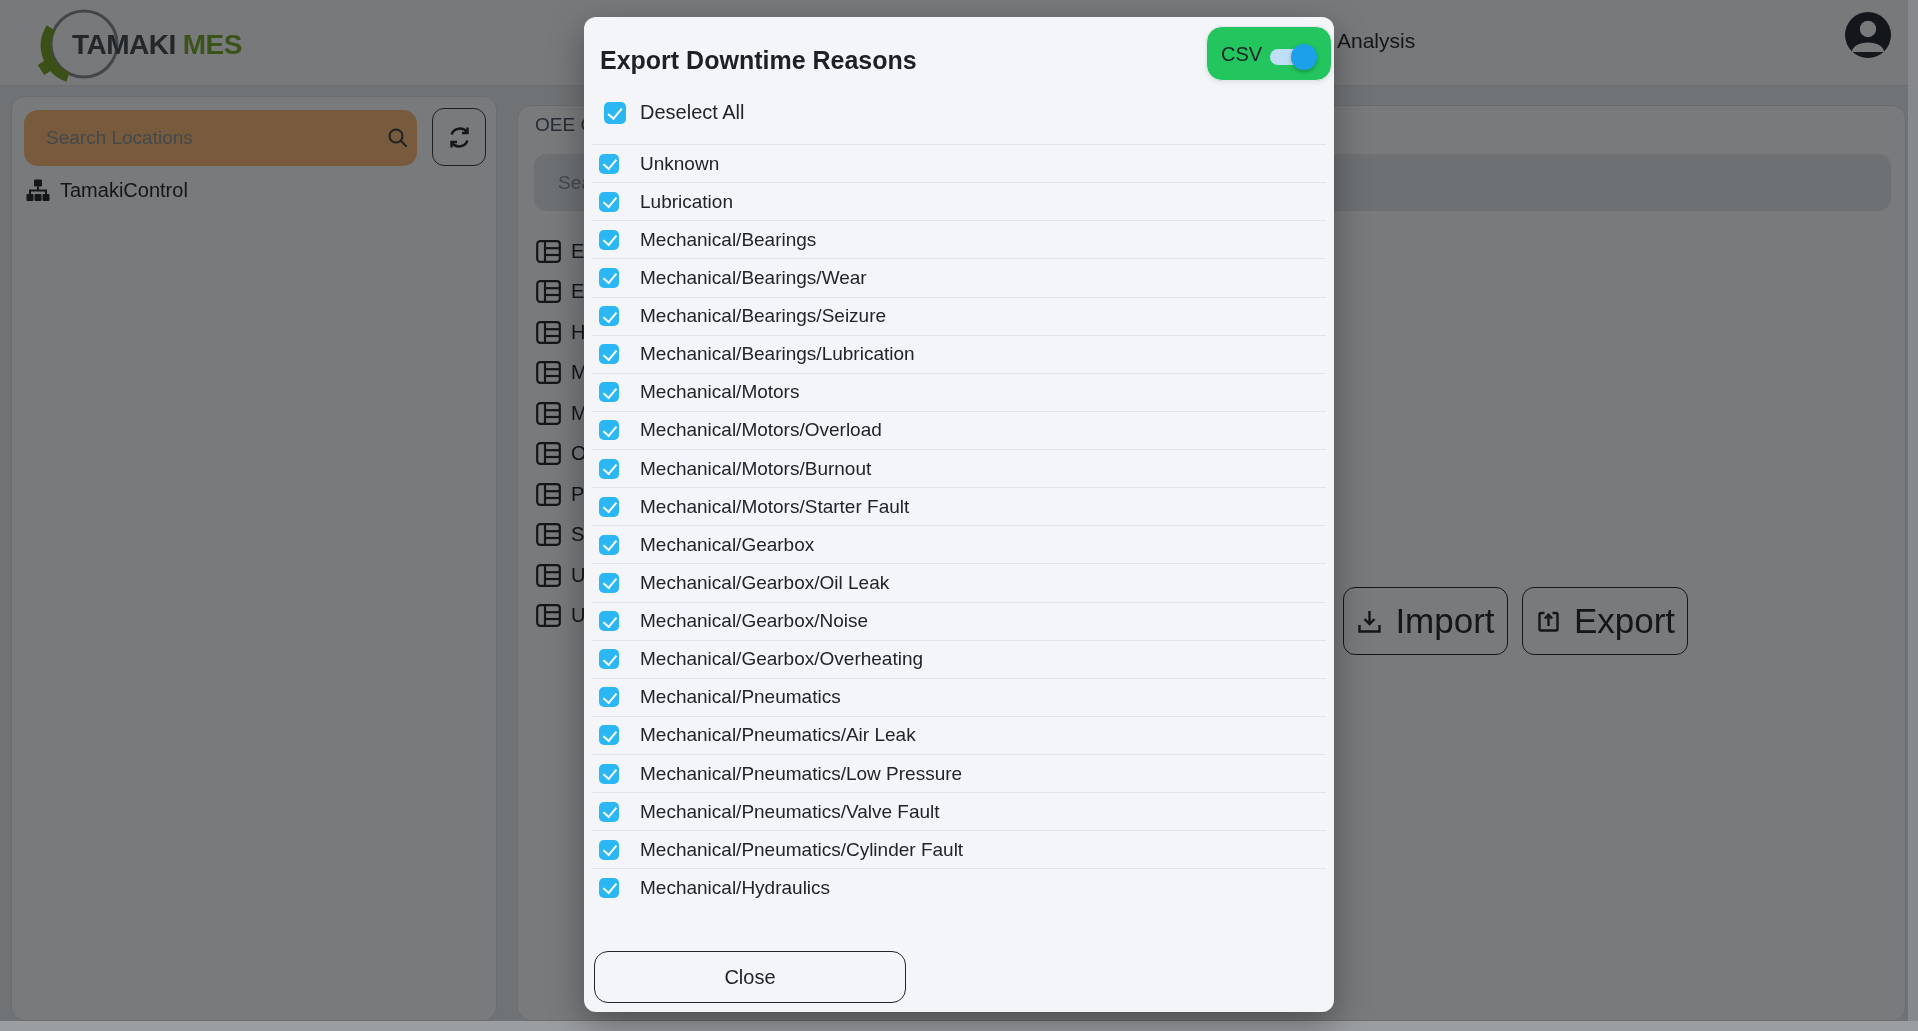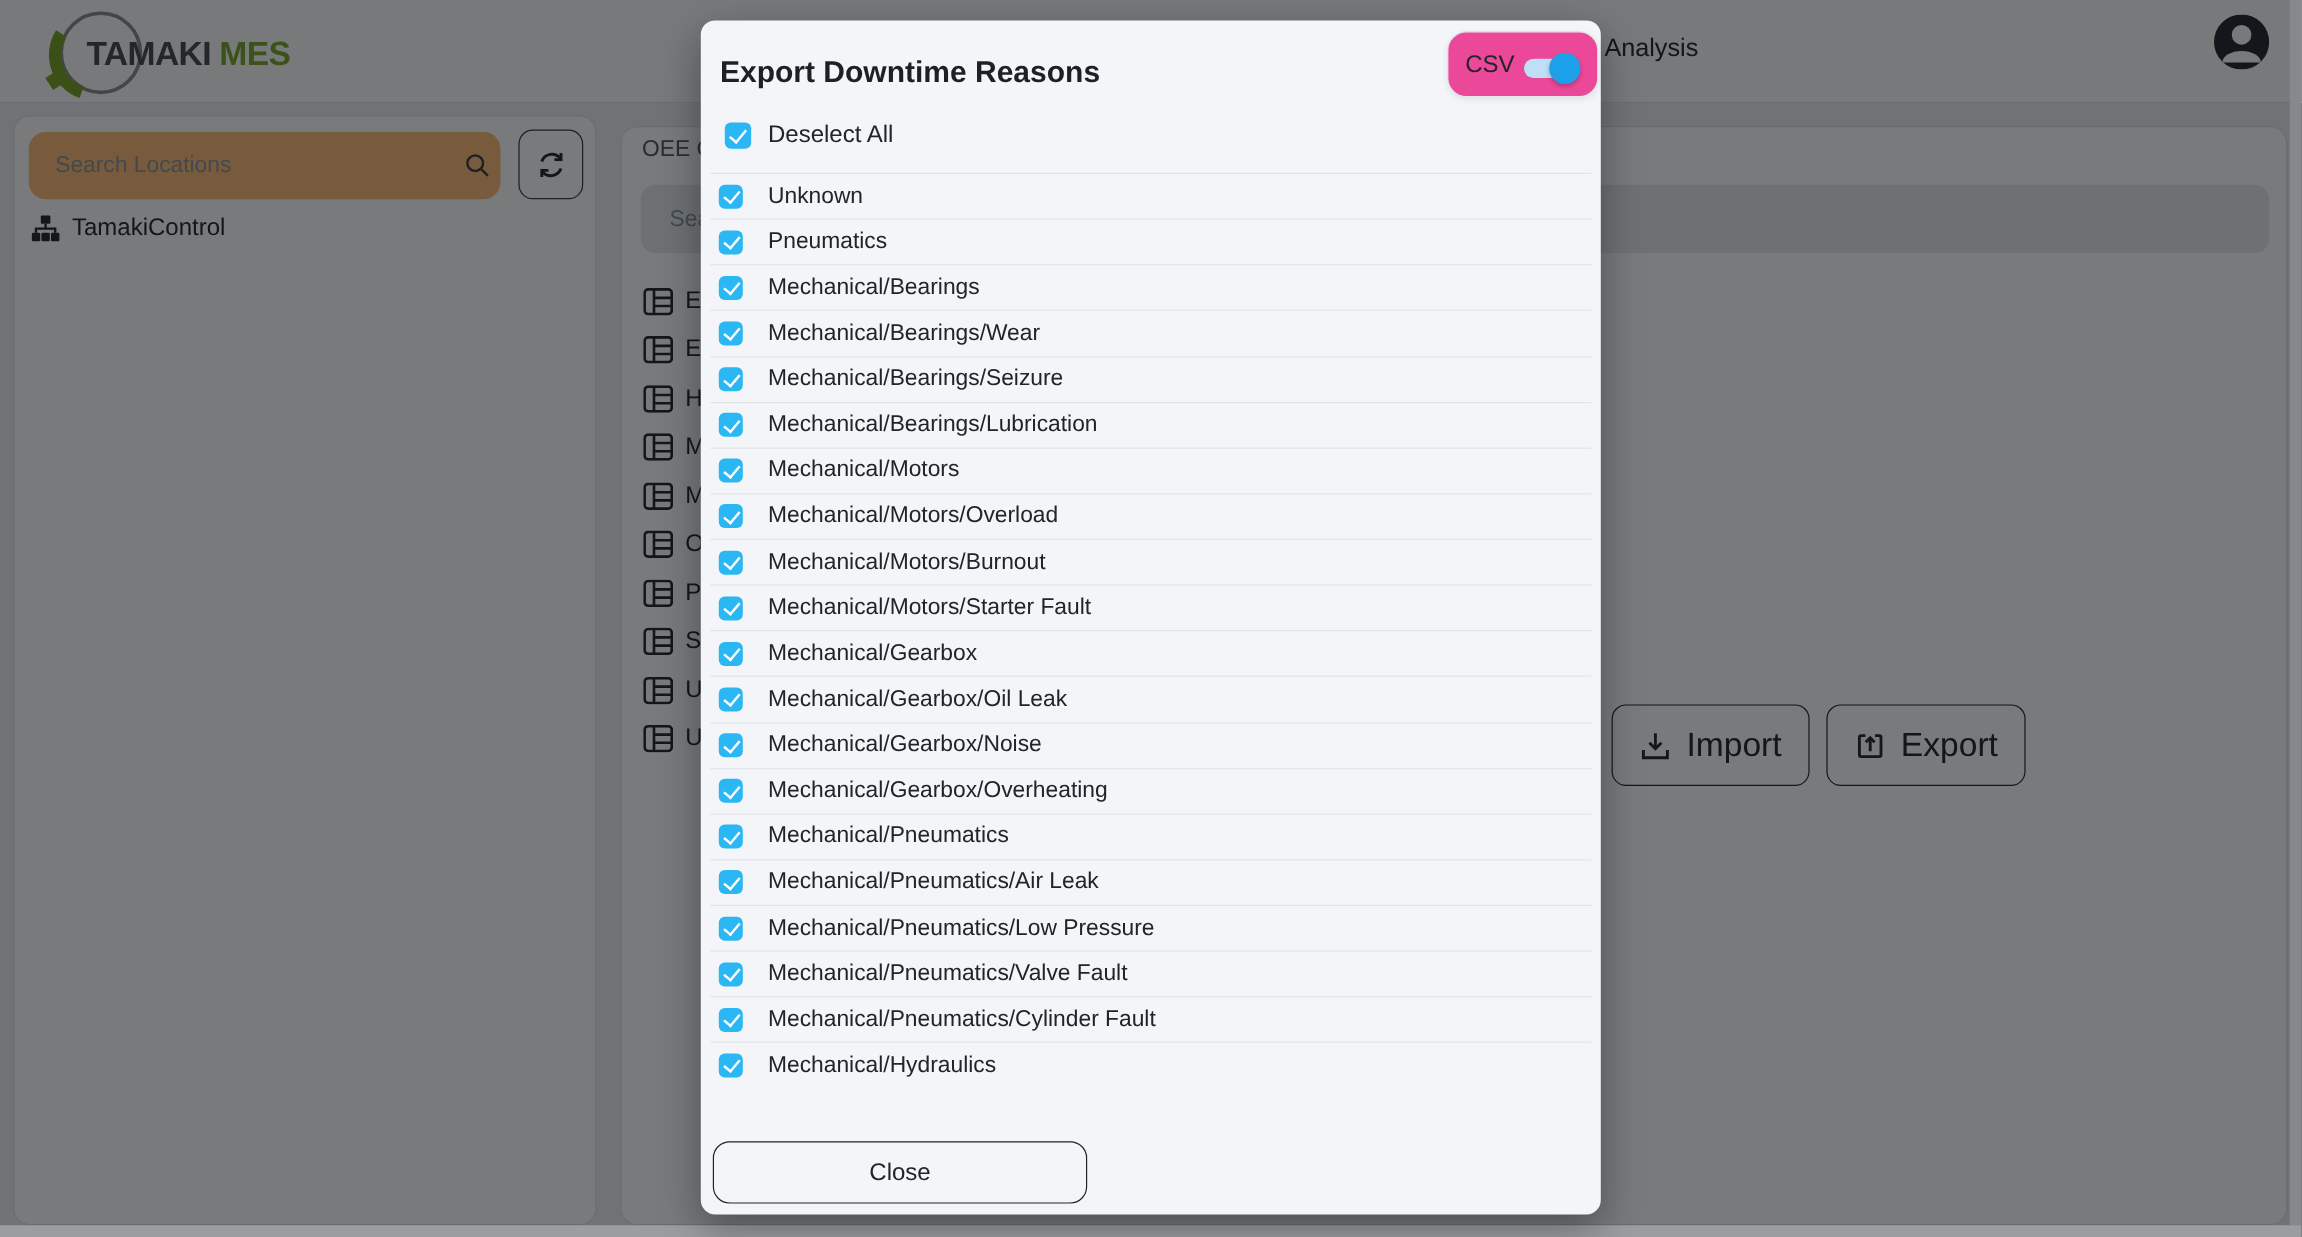--- a/index.html
+++ b/index.html
@@ -27,33 +27,33 @@
   
   .panel{position:absolute;left:517px;top:105px;width:1389px;height:916px;background:#ffffff;border:1px solid #dfe3e7;border-radius:14px;}
   .panel-tab{position:absolute;left:17px;top:8px;font-size:19px;color:#4b5563;}
   .panel-search{position:absolute;left:16px;top:48px;width:1357px;height:57px;background:#e9ecef;border-radius:12px;font-size:19px;color:#8a9299;display:flex;align-items:center;padding-left:24px;}
   .panel-list{position:absolute;left:18px;top:125px;width:600px;}
   .pl-item{height:40.5px;display:flex;align-items:center;gap:10px;font-size:20px;color:#212529;}
   .pl-item svg{flex:0 0 auto;}
 
   
   .msg-fragment{position:absolute;left:1337px;top:510px;font-size:27px;color:#212529;white-space:nowrap;}
-  .big-btn{position:absolute;top:587px;height:68px;border:1.6px solid #212529;border-radius:12px;background:transparent;display:flex;align-items:center;justify-content:center;gap:12px;font-size:28px;color:#212529;cursor:pointer;}
+  .big-btn{position:absolute;top:587px;height:68px;border:1.6px solid #212529;border-radius:12px;background:transparent;display:flex;align-items:center;justify-content:center;gap:12px;font-size:35px;color:#212529;cursor:pointer;}
   .import-btn{left:1343px;width:165px;}
   .export-btn{left:1522px;width:166px;}
 
   
   .backdrop{position:absolute;left:0;top:0;width:1918px;height:1031px;background:rgba(10,12,14,0.55);z-index:50;}
   .hscrollbar{position:absolute;left:0;top:1021px;width:1918px;height:10px;background:#9b9ea1;z-index:60;}
   .vscrollbar{position:absolute;left:1908px;top:0;width:10px;height:1021px;background:#85888c;z-index:60;}
 
   
   .modal{position:absolute;left:584px;top:17px;width:750px;height:995px;background:#f3f5f8;border-radius:12px;box-shadow:0 12px 34px rgba(0,0,0,0.35);z-index:100;}
   .modal-title{position:absolute;left:16px;top:29px;font-size:25px;font-weight:700;color:#1d2125;}
-  .csv-pill{position:absolute;left:622px;top:9px;width:126px;height:55px;background:#ec4899;border:1px solid #e3e6ea;border-radius:16px;box-shadow:0 2px 5px rgba(0,0,0,0.07);}
+  .csv-pill{position:absolute;left:622px;top:9px;width:126px;height:55px;background:#22c55e;border:1px solid #e3e6ea;border-radius:16px;box-shadow:0 2px 5px rgba(0,0,0,0.07);}
   .csv-label{position:absolute;left:14px;top:16px;font-size:20px;color:#212529;}
   .toggle{position:absolute;left:63px;top:22px;width:41px;height:16px;background:#bfdff5;border-radius:8px;cursor:pointer;}
   .toggle-knob{position:absolute;right:-6px;top:-5px;width:26px;height:26px;border-radius:50%;background:#1da0ea;box-shadow:0 2px 4px rgba(0,0,0,0.25);}
 
   .cb{display:inline-block;background:#2bb7f3;border-radius:5px;position:relative;flex:0 0 auto;cursor:pointer;}
   .cb::after{content:"";position:absolute;border:solid #ffffff;transform:rotate(40deg);}
   .cb22{width:22px;height:22px;}
   .cb22::after{left:7px;top:3px;width:6px;height:12px;border-width:0 2.6px 2.6px 0;}
   .cb20{width:20px;height:20px;}
   .cb20::after{left:6.5px;top:2.5px;width:5.5px;height:11px;border-width:0 2.4px 2.4px 0;}
@@ -256,21 +256,21 @@
       <span class="deselect-label">Deselect All</span>
     </div>
 
     <div class="mlist">
       <div class="mrow">
           <span class="cb cb20"></span>
           <span class="mlabel">Unknown</span>
         </div>
       <div class="mrow">
           <span class="cb cb20"></span>
-          <span class="mlabel">Pneumatics</span>
+          <span class="mlabel">Lubrication</span>
         </div>
       <div class="mrow">
           <span class="cb cb20"></span>
           <span class="mlabel">Mechanical/Bearings</span>
         </div>
       <div class="mrow">
           <span class="cb cb20"></span>
           <span class="mlabel">Mechanical/Bearings/Wear</span>
         </div>
       <div class="mrow">

